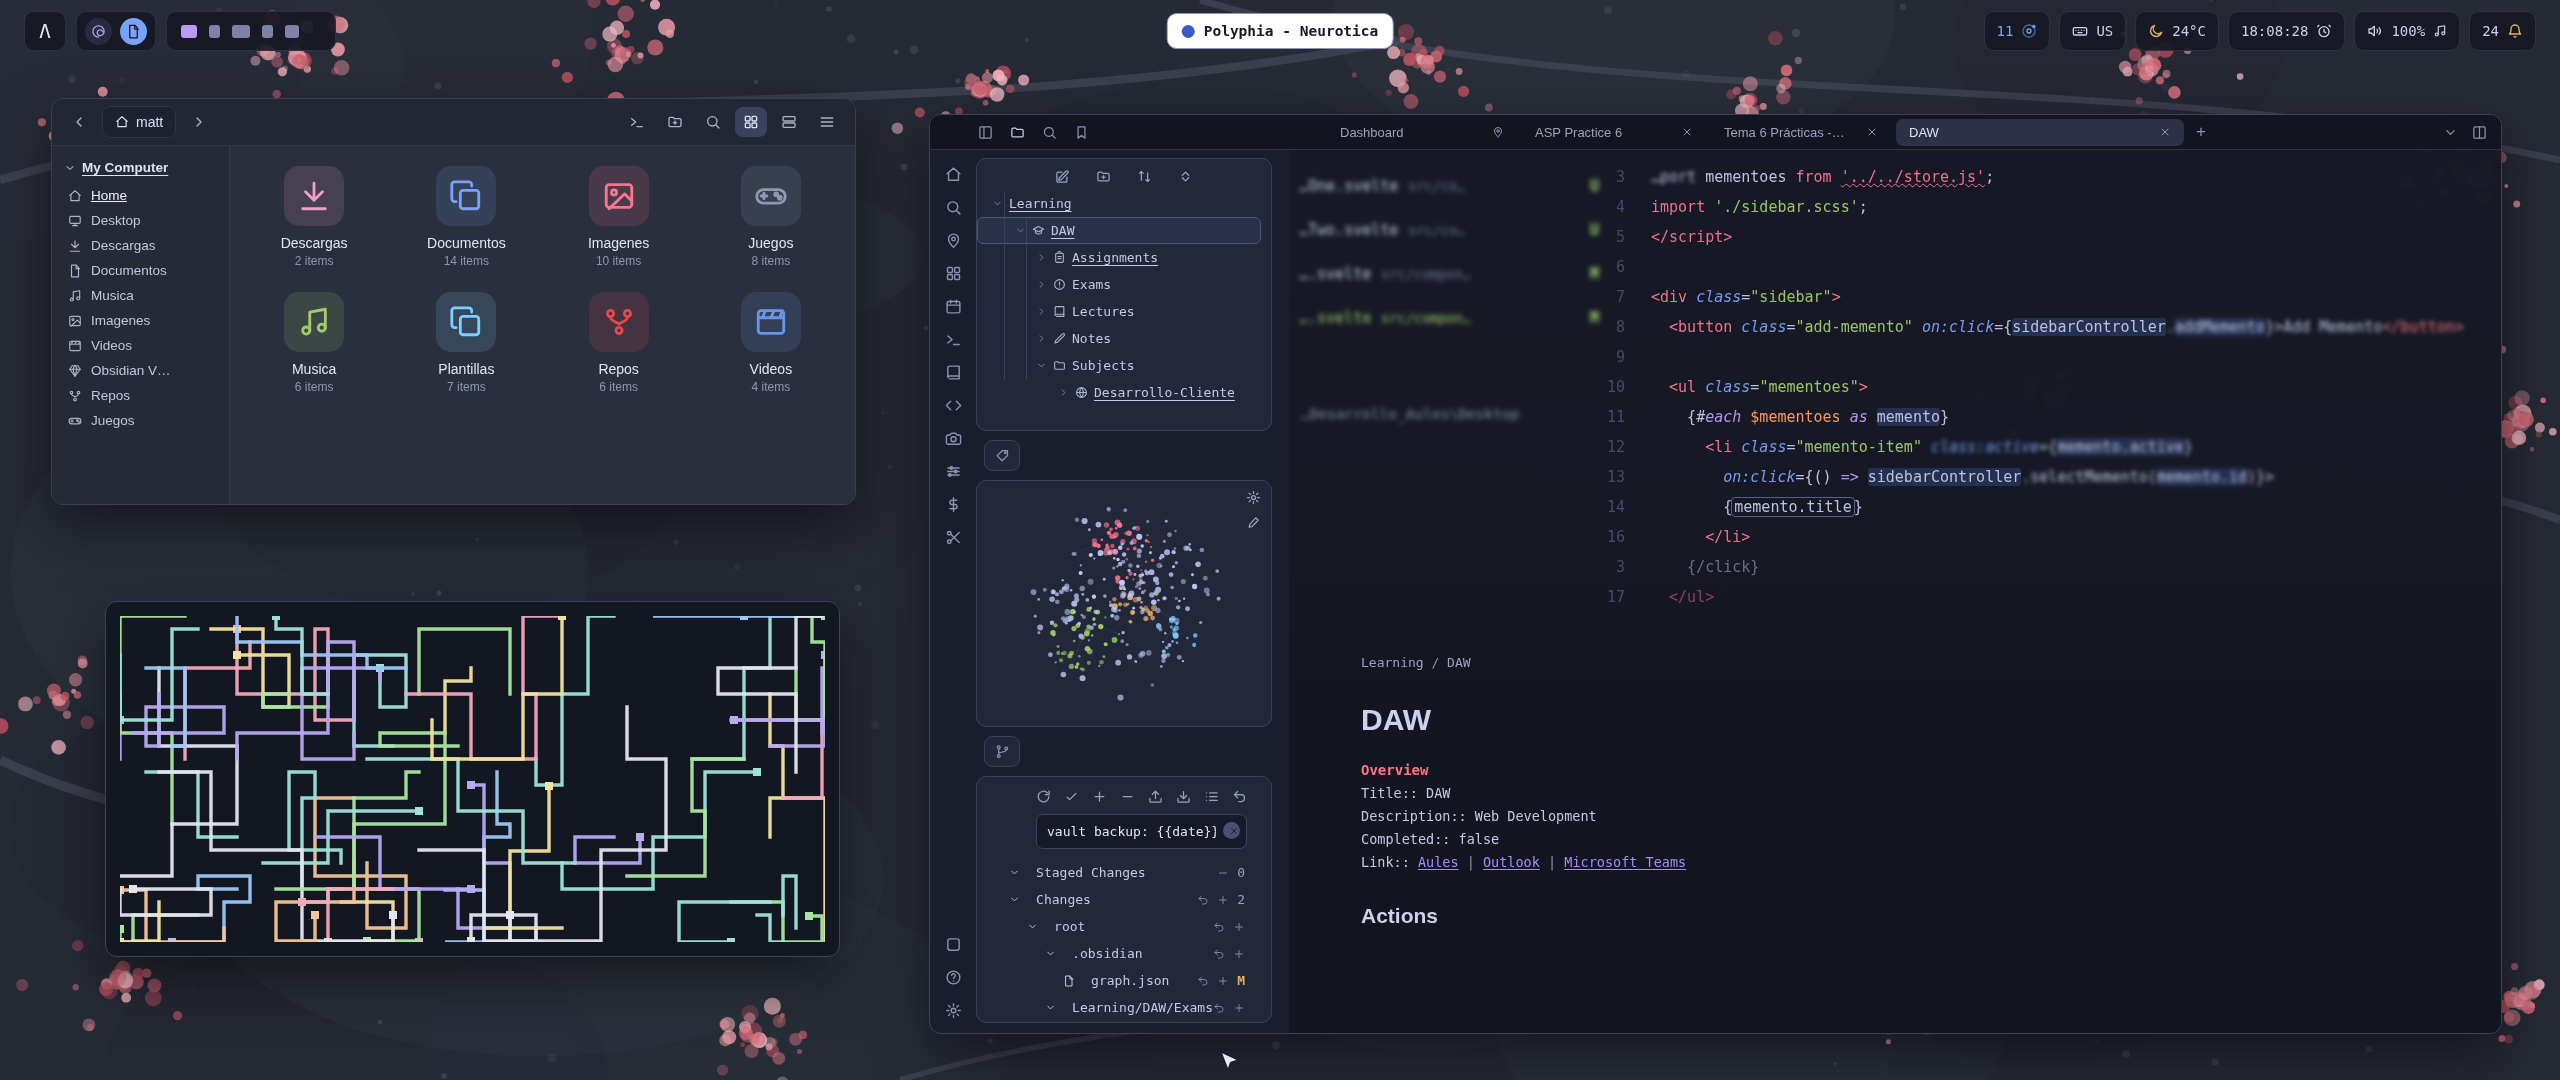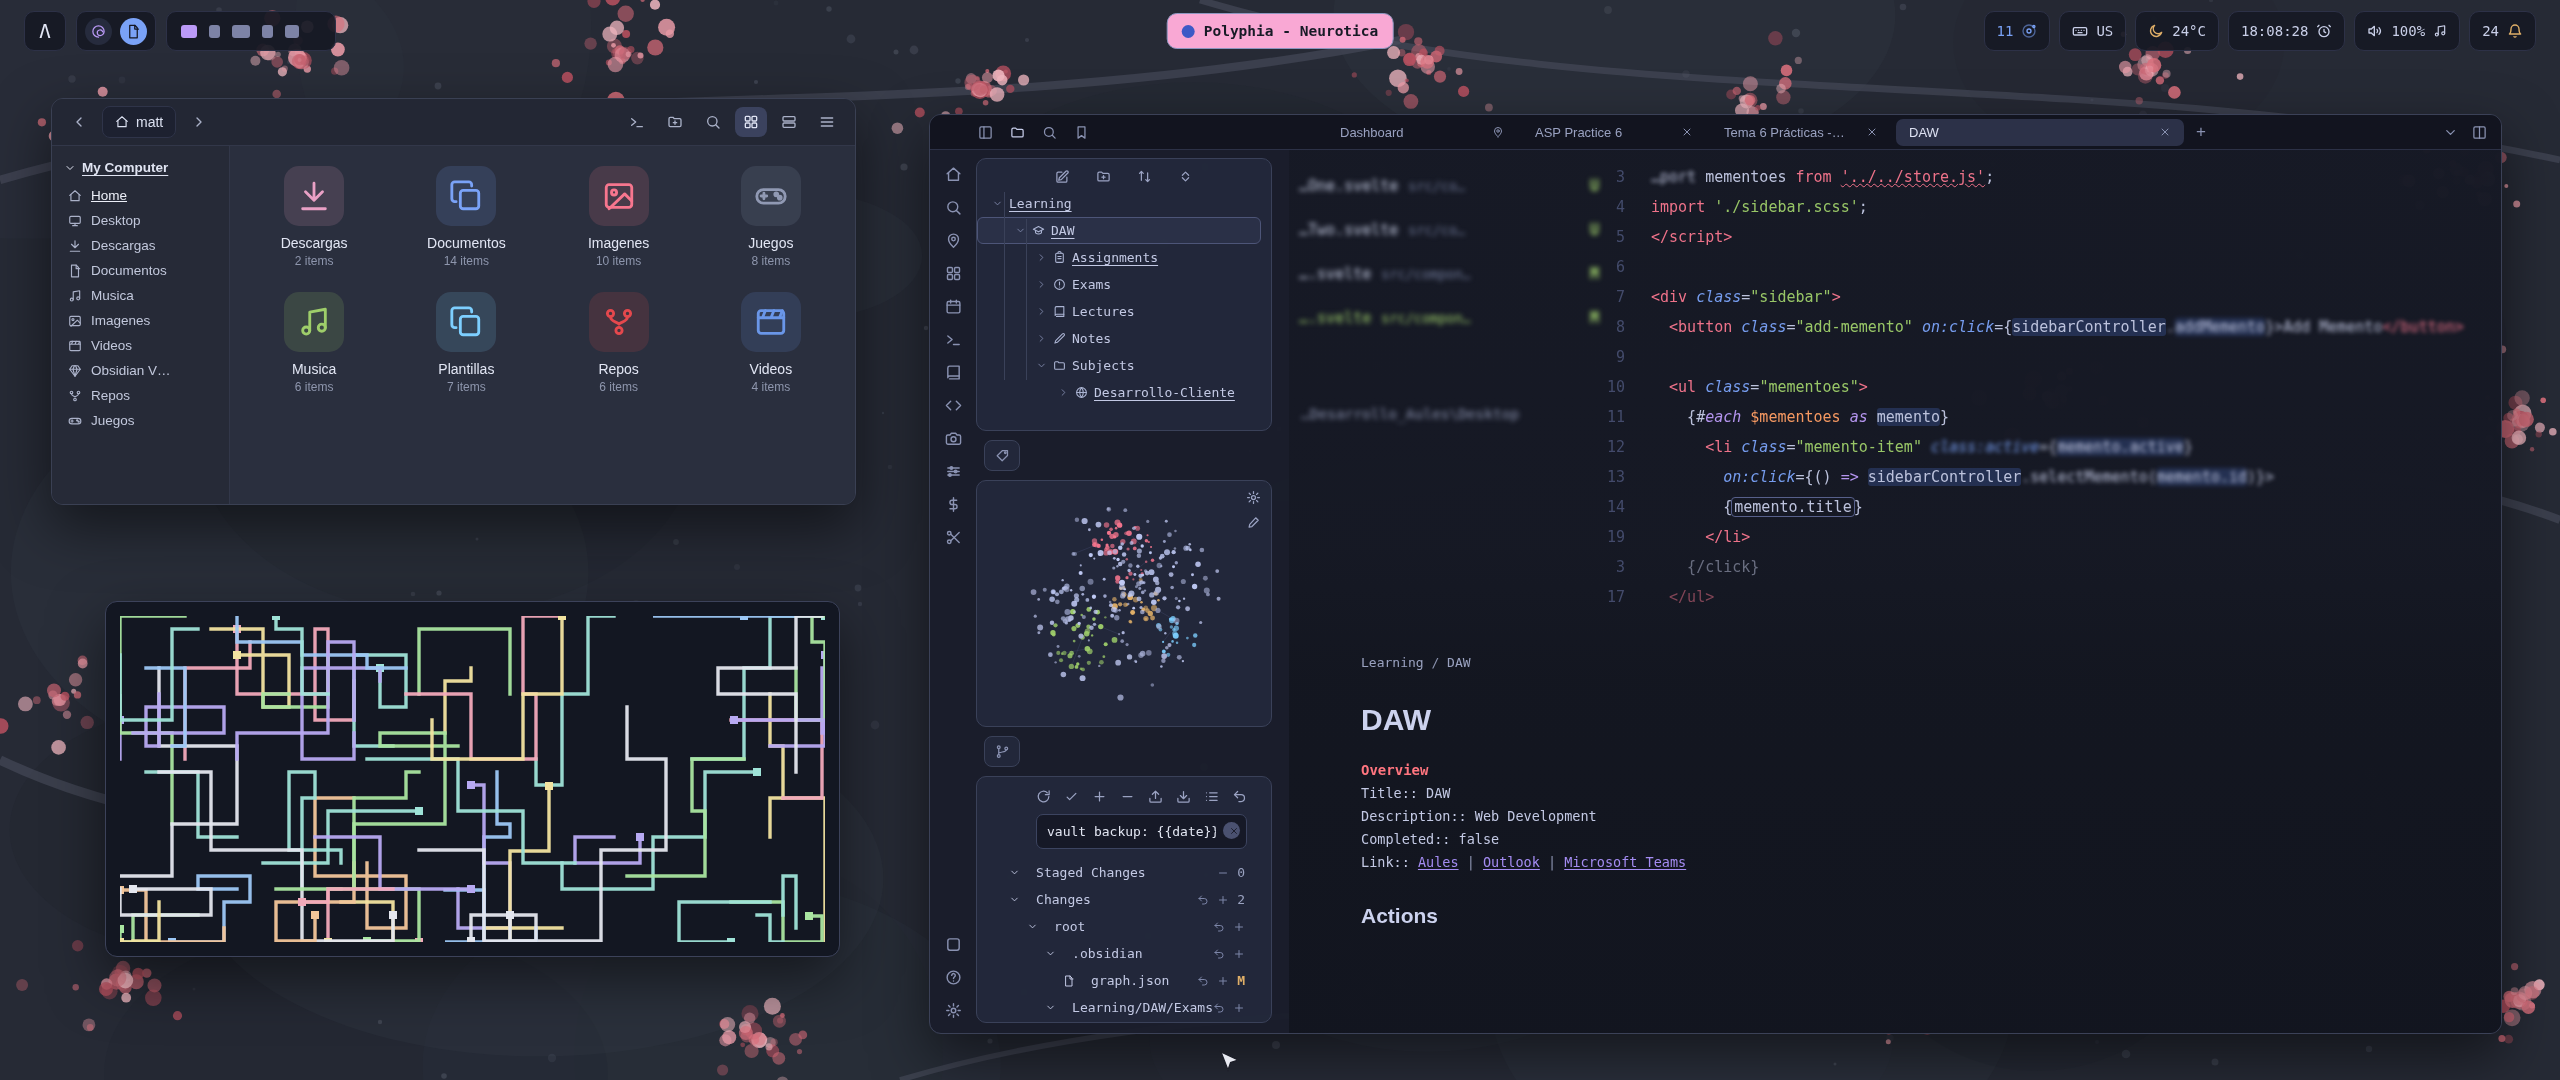--- a/index.html
+++ b/index.html
@@ -13,21 +13,21 @@
   .tb-left{display:flex;gap:10px;align-items:center;}
   .launcher{width:42px;height:40px;justify-content:center;font-size:19px;color:#e3e7f6;cursor:pointer;font-family:"DejaVu Sans Mono",monospace;}
   .quick{height:40px;padding:0 8px;gap:8px;}
   .round-btn{width:27px;height:27px;border-radius:50%;border:none;display:grid;place-items:center;cursor:pointer;}
   .rb1{background:#262b3d;color:#bb9af7;}
   .rb2{background:#7aa2f7;color:#141622;}
   .ws{height:40px;width:170px;padding:0 14px;gap:12px;}
   .wsg{display:inline-block;height:13px;border-radius:3px;background:#8f97bd;opacity:.85;}
   .wsg.on{background:#bb9af7;opacity:1;}
   .tb-center{position:absolute;left:50%;transform:translateX(-50%);height:42px;display:flex;align-items:center;}
-  .playing{height:36px;padding:0 14px;gap:9px;background:#f9a8d4;border-color:#8d96c0;color:#171a26;font-size:14.5px;font-weight:bold;font-family:"DejaVu Sans Mono",monospace;cursor:pointer;}
+  .playing{height:36px;padding:0 14px;gap:9px;background:#ffffff;border-color:#8d96c0;color:#171a26;font-size:14.5px;font-weight:bold;font-family:"DejaVu Sans Mono",monospace;cursor:pointer;}
   .pdot{width:13px;height:13px;border-radius:50%;background:#3d59c6;}
   .tb-right{margin-left:auto;display:flex;gap:9px;align-items:center;}
   .mod{height:40px;padding:0 12px;gap:8px;font-size:14px;cursor:pointer;font-family:"DejaVu Sans Mono",monospace;border:1px solid #2d3147;}
   .mic{display:grid;place-items:center;}
   .ic{display:block;}
 
   
   .window{position:absolute;border-radius:12px;box-shadow:0 22px 55px rgba(0,0,0,.5);}
   .fm{left:51px;top:98px;width:803px;height:405px;background:#272b38;border:1px solid #3a4053;z-index:3;overflow:hidden;}
   .fm-bar{height:46px;display:flex;align-items:center;gap:8px;padding:0 12px;border-bottom:1px solid #323749;background:#232734;}
@@ -2331,21 +2331,21 @@
               <div class="cl"><span class="ln">5</span><span class="ct"><span class="tk tag">&lt;/script&gt;</span></span></div>
               <div class="cl"><span class="ln">6</span><span class="ct"></span></div>
               <div class="cl"><span class="ln">7</span><span class="ct"><span class="tk tag">&lt;div </span><span class="tk attr">class</span><span class="tk p">=</span><span class="tk str">"sidebar"</span><span class="tk tag">&gt;</span></span></div>
               <div class="cl"><span class="ln">8</span><span class="ct"><span class="tk tag">  &lt;button </span><span class="tk attr">class</span><span class="tk p">=</span><span class="tk str">"add-memento"</span><span class="tk p"> </span><span class="tk attr">on:click</span><span class="tk p">=</span><span class="tk p">{</span><span class="tk p th2">sidebarController</span><span class="tk p tb2">.</span><span class="tk p tb2 th2">addMemento</span><span class="tk p tb2">}&gt;</span><span class="tk p tb2">Add Memento</span><span class="tk tag tb2">&lt;/button&gt;</span></span></div>
               <div class="cl"><span class="ln">9</span><span class="ct"></span></div>
               <div class="cl"><span class="ln">10</span><span class="ct"><span class="tk tag">  &lt;ul </span><span class="tk attr">class</span><span class="tk p">=</span><span class="tk str">"mementoes"</span><span class="tk tag">&gt;</span></span></div>
               <div class="cl"><span class="ln">11</span><span class="ct"><span class="tk p">    {#</span><span class="tk kw">each </span><span class="tk var">$mementoes </span><span class="tk kw">as </span><span class="tk p th2">memento</span><span class="tk p">}</span></span></div>
               <div class="cl"><span class="ln">12</span><span class="ct"><span class="tk tag">      &lt;li </span><span class="tk attr">class</span><span class="tk p">=</span><span class="tk str">"memento-item" </span><span class="tk attr tb2">class:active</span><span class="tk p tb2">={</span><span class="tk p tb2 th2">memento.active</span><span class="tk p tb2">}</span></span></div>
               <div class="cl"><span class="ln">13</span><span class="ct"><span class="tk p">        </span><span class="tk attr">on:click</span><span class="tk p">={</span><span class="tk p">() </span><span class="tk kw">=&gt; </span><span class="tk p th2">sidebarController</span><span class="tk p tb2">.selectMemento(</span><span class="tk p tb2 th2">memento.id</span><span class="tk p tb2">)}&gt;</span></span></div>
               <div class="cl"><span class="ln">14</span><span class="ct"><span class="tk p">        {</span><span class="tk p tx2">memento.title</span><span class="tk p">}</span></span></div>
-              <div class="cl"><span class="ln">19</span><span class="ct"><span class="tk tag">      &lt;/li&gt;</span></span></div>
+              <div class="cl"><span class="ln">16</span><span class="ct"><span class="tk tag">      &lt;/li&gt;</span></span></div>
               <div class="cl"><span class="ln">3</span><span class="ct"><span class="tk p td2">    {/click}</span></span></div>
               <div class="cl"><span class="ln">17</span><span class="ct"><span class="tk tag td2">  &lt;/ul&gt;</span></span></div>
             </div>
         </div>
         <div class="note">
           <div class="ncrumb" id="ncrumb"><a>Learning</a><span class="nsep"> / </span><a>DAW</a></div>
           <div class="ntitle">DAW</div>
           <div class="noverview">Overview</div>
           <div id="note-fields">
               <div class="nf mono"><span class="nfk">Title::</span> <span>DAW</span></div>

